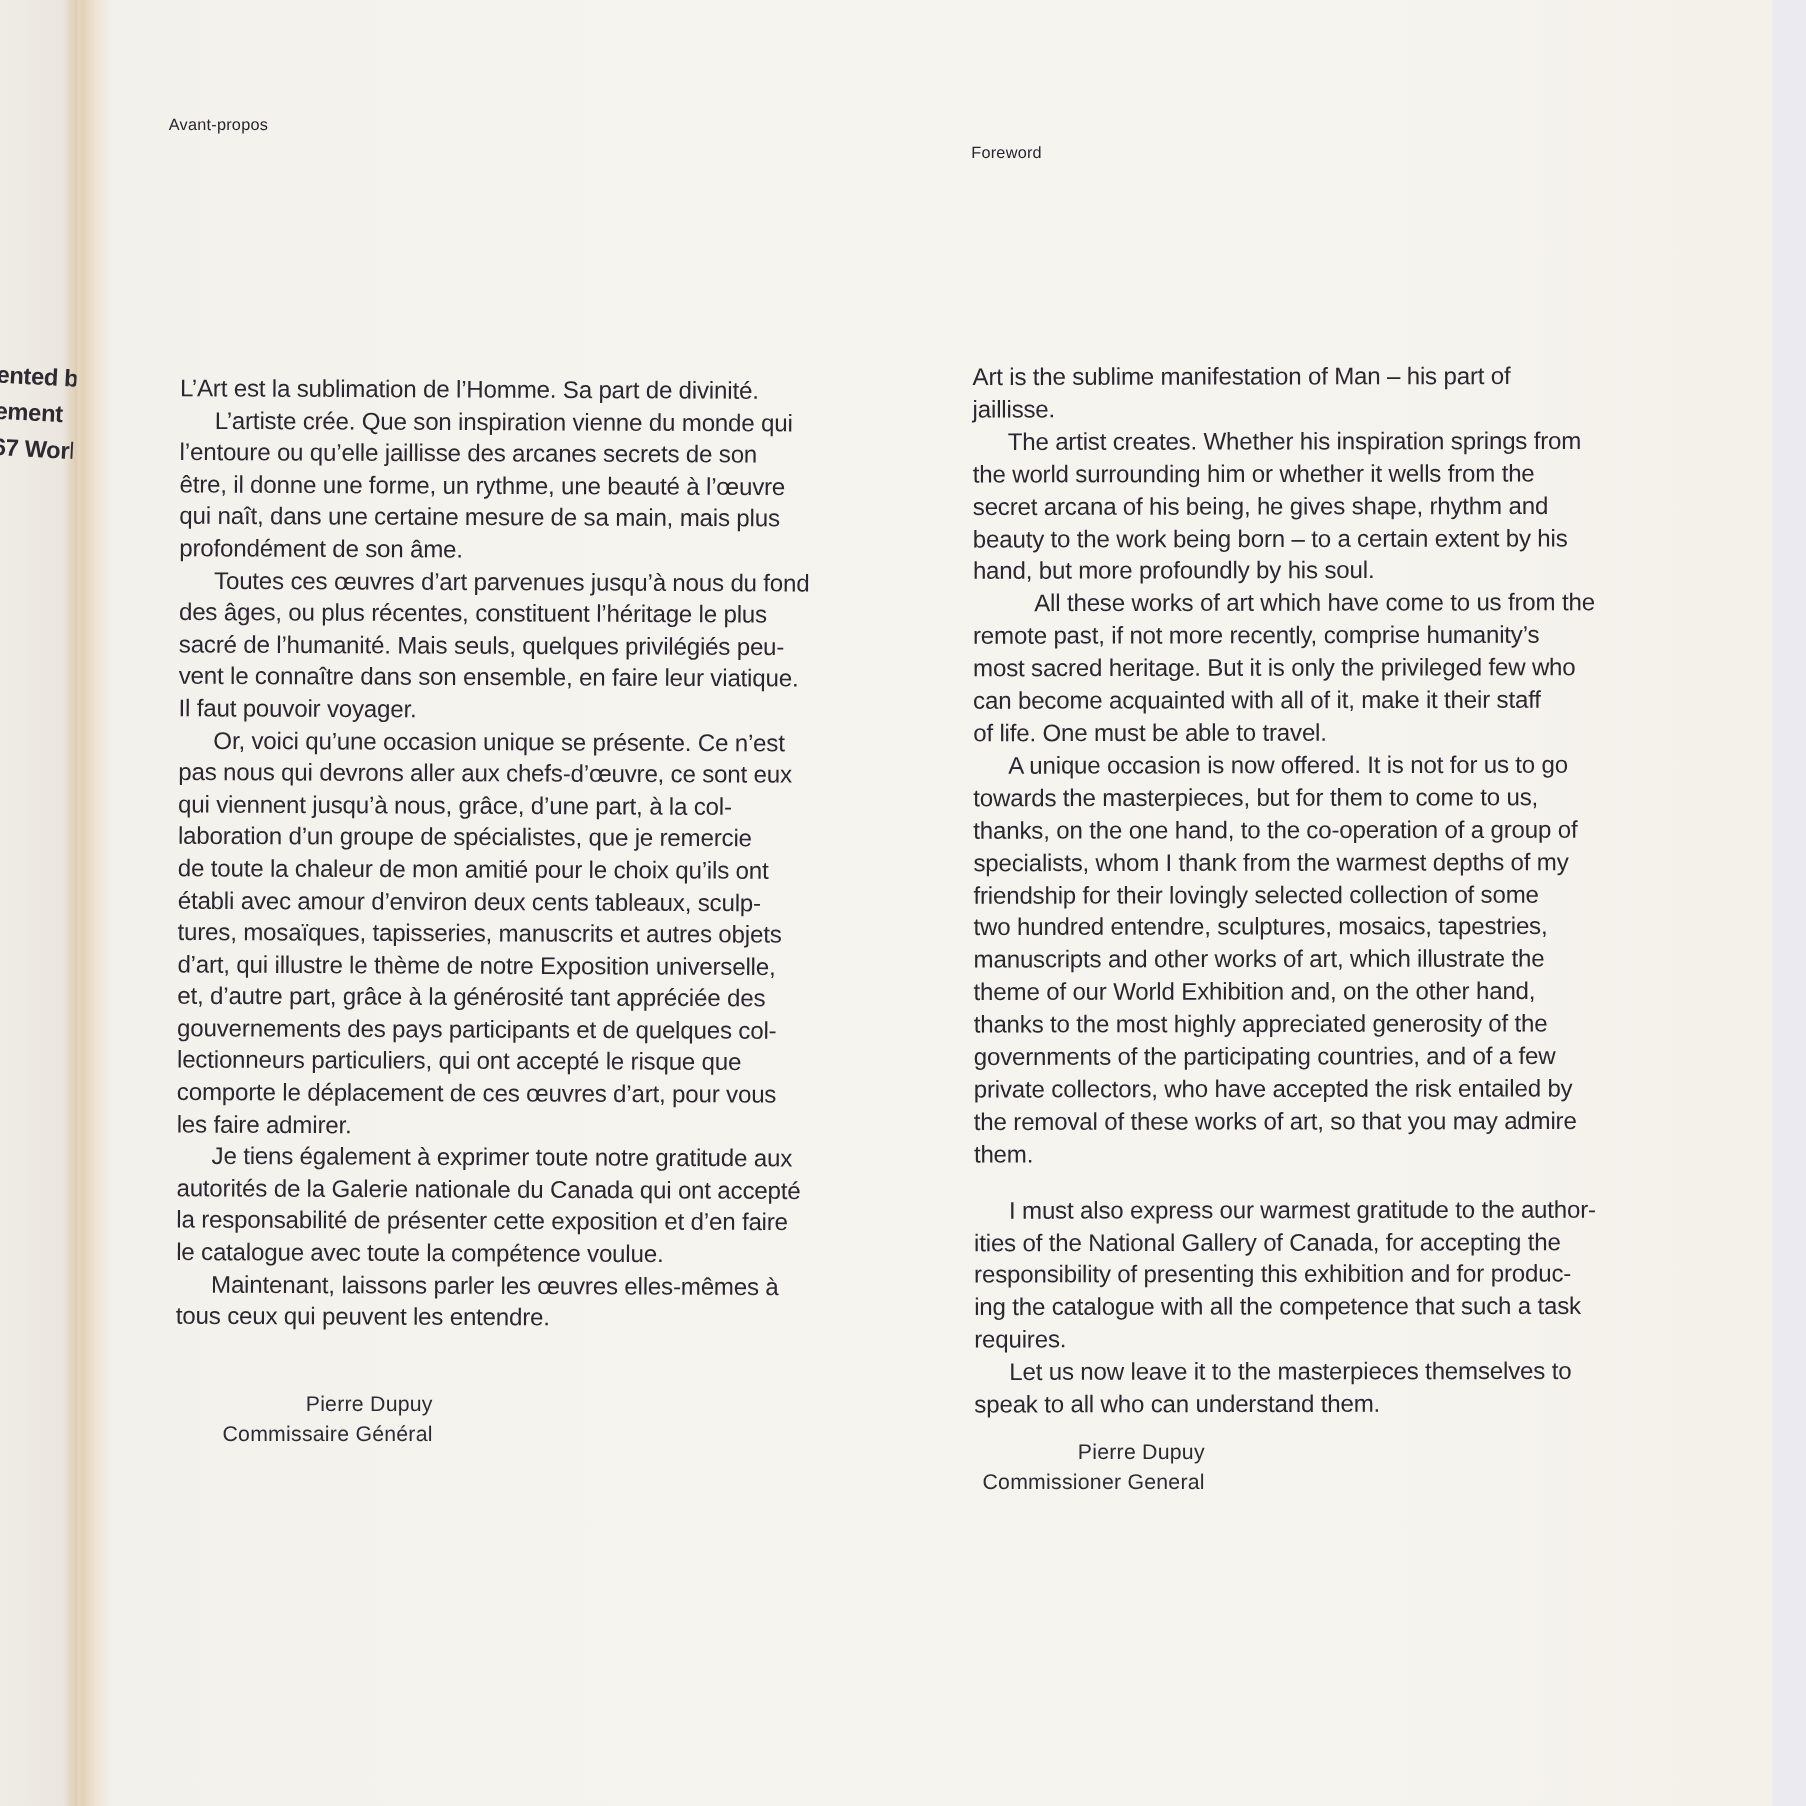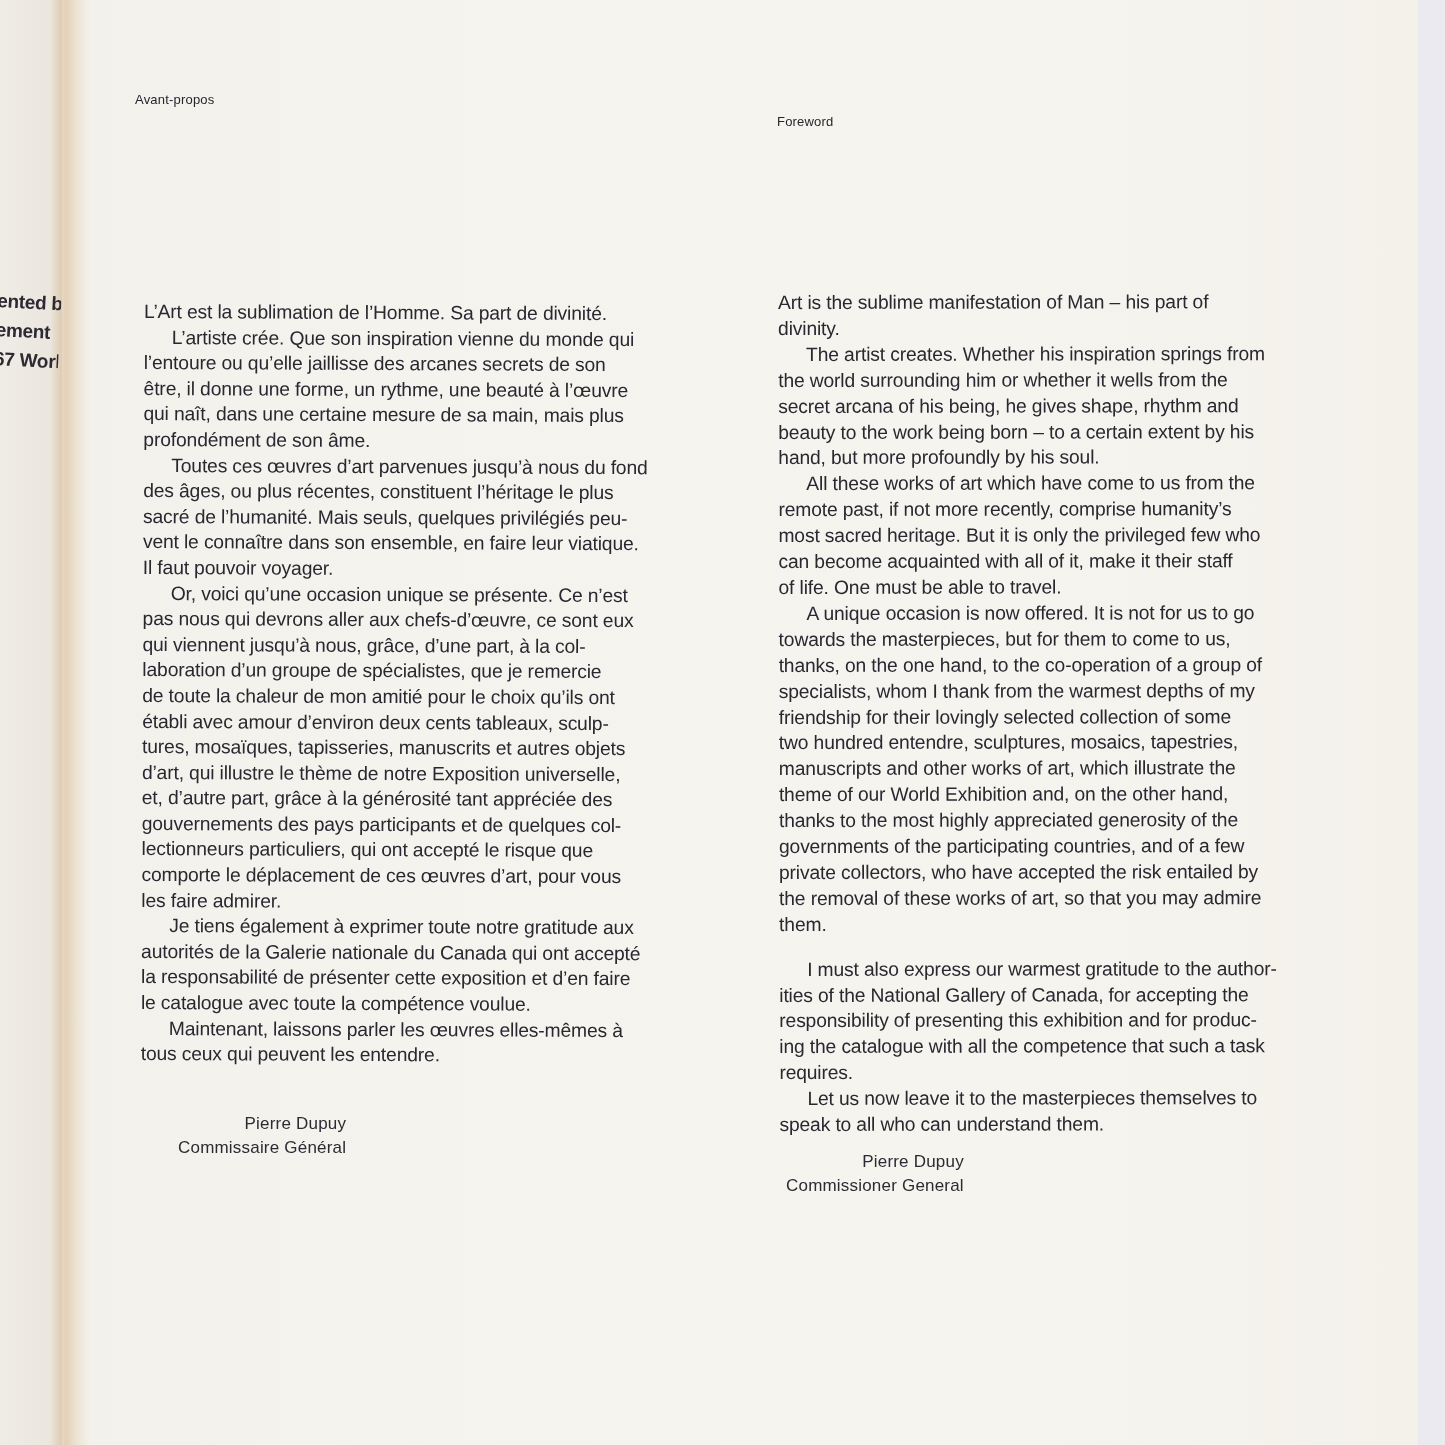--- a/index.html
+++ b/index.html
@@ -137,27 +137,27 @@
 
   <div class="sig" style="left:178px; top:1112px;">
     <div>Pierre Dupuy</div>
     <div>Commissaire Général</div>
   </div>
 
   <div class="heading" style="left:777px; top:90px;margin-top:24px;">Foreword</div>
 
   <div class="col" id="en-col" style="left:778px; top:290px; line-height:25.9px; transform: rotate(-0.1deg); transform-origin: left top;">
       <span class="line">Art is the sublime manifestation of Man – his part of</span>
-      <span class="line">divinity.</span>
+      <span class="line">jaillisse.</span>
       <span class="line" style="padding-left: 28px;">The artist creates. Whether his inspiration springs from</span>
       <span class="line">the world surrounding him or whether it wells from the</span>
       <span class="line">secret arcana of his being, he gives shape, rhythm and</span>
       <span class="line">beauty to the work being born – to a certain extent by his</span>
       <span class="line">hand, but more profoundly by his soul.</span>
-      <span class="line" style="padding-left: 28px;">All these works of art which have come to us from the</span>
+      <span class="line" style="padding-left: 28px; text-align: right;">All these works of art which have come to us from the</span>
       <span class="line">remote past, if not more recently, comprise humanity’s</span>
       <span class="line">most sacred heritage. But it is only the privileged few who</span>
       <span class="line">can become acquainted with all of it, make it their staff</span>
       <span class="line">of life. One must be able to travel.</span>
       <span class="line" style="padding-left: 28px;">A unique occasion is now offered. It is not for us to go</span>
       <span class="line">towards the masterpieces, but for them to come to us,</span>
       <span class="line">thanks, on the one hand, to the co-operation of a group of</span>
       <span class="line">specialists, whom I thank from the warmest depths of my</span>
       <span class="line">friendship for their lovingly selected collection of some</span>
       <span class="line">two hundred entendre, sculptures, mosaics, tapestries,</span>

